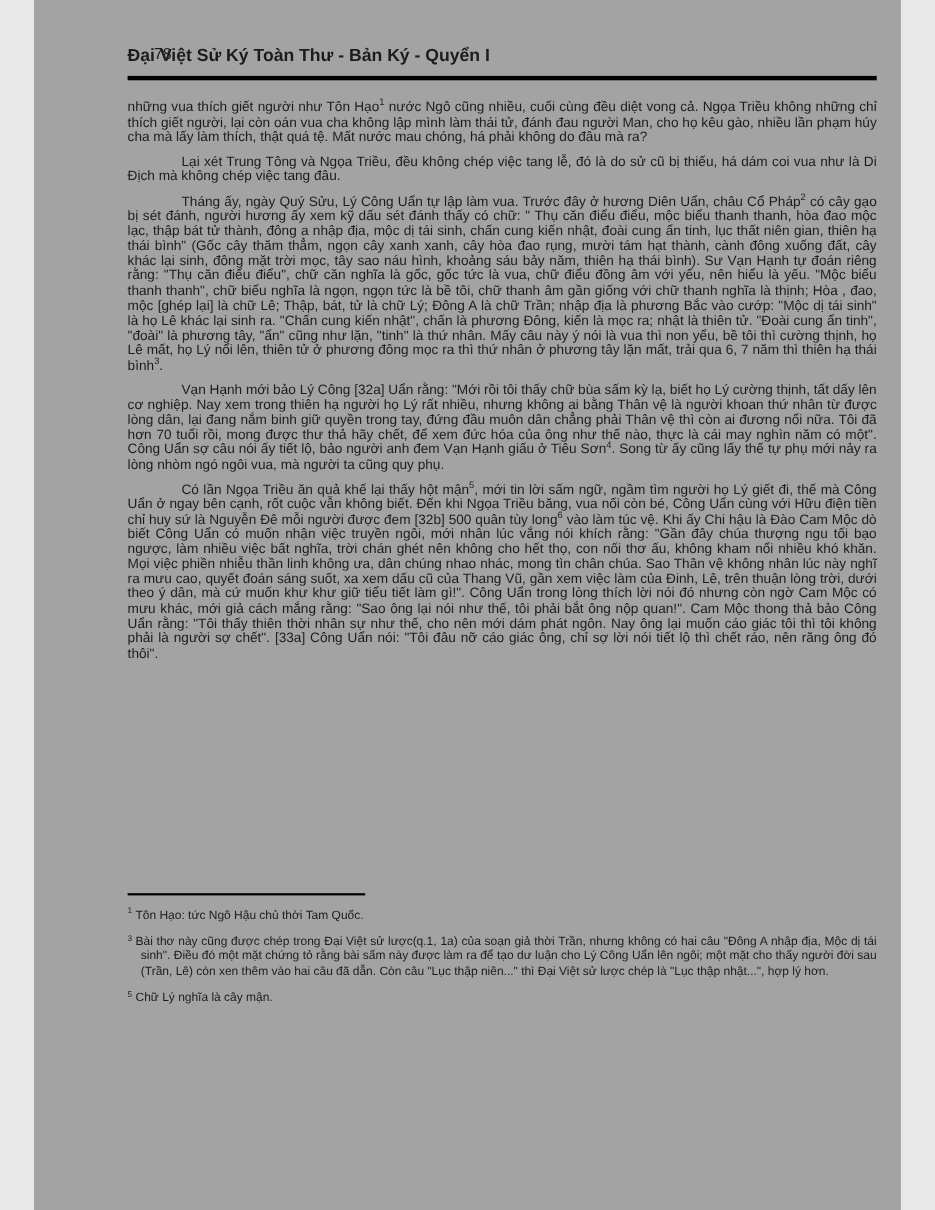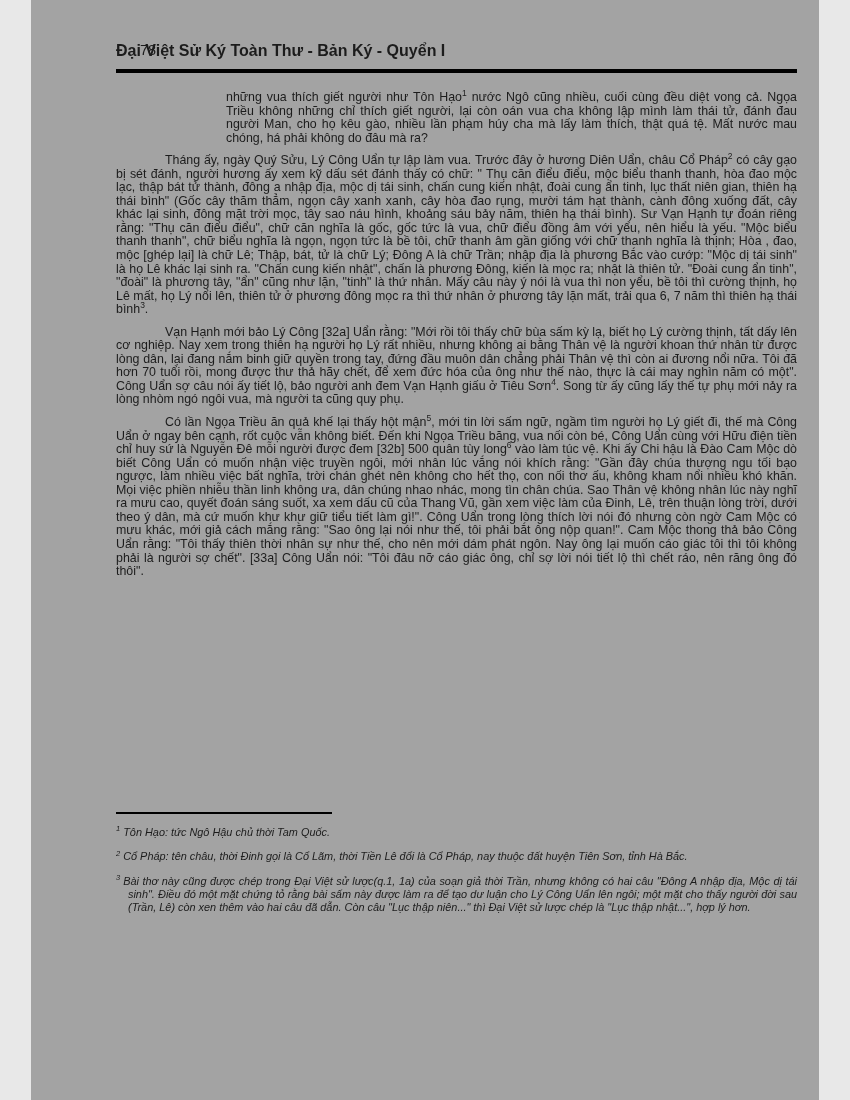--- a/index.html
+++ b/index.html
@@ -13,49 +13,50 @@
     overflow:hidden;
   }
   
   .header{position:absolute;top:42px;left:85px;width:680px;height:22px;}
   .page-num{position:absolute;left:24px;top:0;font-size:14.5px;}
   .doc-title{position:absolute;left:0;right:0;top:0;text-align:left;font-size:16px;font-weight:bold;}
   .header-rule{position:absolute;top:69px;left:85px;width:681px;height:4px;background:#000;}
   
   .content{position:absolute;top:91px;left:85px;width:681px;font-size:12.4px;line-height:13.55px;text-align:justify;}
   .content p{margin:0 0 9px 0;text-indent:49px;}
-  .content p.quote{margin-left:110px;text-indent:0;}
+  .content p.quote{text-indent:0;}
   .content sup{font-size:8.5px;line-height:0;vertical-align:super;}
   .content b{font-weight:normal;}
   
   .footnotes{position:absolute;top:812px;left:85px;width:681px;}
   .fn-rule{width:216px;height:2px;background:#000;}
-  .footnote{margin-top:11.5px;font-size:10.9px;line-height:13.2px;text-align:justify;padding-left:12px;text-indent:-12px;font-style:italic;}
+  .footnote{margin-top:11.5px;font-size:10.9px;line-height:13.2px;text-align:justify;padding-left:12px;text-indent:-12px;}
   .footnote sup{font-size:7.5px;line-height:0;vertical-align:super;margin-right:3px;}
 </style>
 </head>
 <body>
 
 <div class="page">
 
   <div class="header">
     <span class="page-num">78</span>
     <span class="doc-title">Đại Việt Sử Ký Toàn Thư - Bản Ký - Quyển I</span>
   </div>
   <div class="header-rule"></div>
 
   <div class="content" id="content">
       <p class="quote">những vua thích giết người như Tôn Hạo<sup>1</sup> nước Ngô cũng nhiều, cuối cùng đều diệt vong cả. Ngọa Triều không những chỉ thích giết người, lại còn oán vua cha không lập mình làm thái tử, đánh đau người Man, cho họ kêu gào, nhiều lần phạm húy cha mà lấy làm thích, thật quá tệ. Mất nước mau chóng, há phải không do đâu mà ra?</p>
+      <p class="">Lại xét Trung Tông và Ngọa Triều, đều không chép việc tang lễ, đó là do sử cũ bị thiếu, há dám coi vua như là Di Địch mà không chép việc tang đâu.</p>
       <p class="">Tháng ấy, ngày Quý Sửu, Lý Công Uẩn tự lập làm vua. Trước đây ở hương Diên Uẩn, châu Cổ Pháp<sup>2</sup> có cây gạo bị sét đánh, người hương ấy xem kỹ dấu sét đánh thấy có chữ: " Thụ căn điểu điểu, mộc biểu thanh thanh, hòa đao mộc lạc, thập bát tử thành, đông a nhập địa, mộc dị tái sinh, chấn cung kiến nhật, đoài cung ẩn tinh, lục thất niên gian, thiên hạ thái bình" (Gốc cây thăm thẳm, ngọn cây xanh xanh, cây hòa đao rụng, mười tám hạt thành, cành đông xuống đất, cây khác lại sinh, đông mặt trời mọc, tây sao náu hình, khoảng sáu bảy năm, thiên hạ thái bình).  Sư Vạn Hạnh tự đoán riêng rằng: "Thụ căn điểu điểu", chữ căn nghĩa là gốc, gốc tức là vua, chữ điểu đồng âm với yểu, nên hiểu là yếu. "Mộc biểu thanh thanh", chữ biểu nghĩa là ngọn, ngọn tức là bề tôi, chữ thanh âm gần giống với chữ thanh nghĩa là thịnh; Hòa , đao, mộc [ghép lại] là chữ Lê; Thập, bát, tử là chữ Lý; Đông A là chữ Trần; nhập địa là phương Bắc vào cướp: "Mộc dị tái sinh" là họ Lê khác lại sinh ra. "Chấn cung kiến nhật", chấn là phương Đông, kiến là mọc ra; nhật là thiên tử. "Đoài cung ẩn tinh", "đoài" là phương tây, "ẩn" cũng như lặn, "tinh" là thứ nhân. Mấy câu này ý nói là vua thì non yểu, bề tôi thì cường thịnh, họ Lê mất, họ Lý nổi lên, thiên tử ở phương đông mọc ra thì thứ nhân ở phương tây lặn mất, trải qua 6, 7 năm thì thiên hạ thái bình<sup>3</sup>.</p>
       <p class="">Vạn Hạnh mới bảo Lý Công [32a] Uẩn rằng: "Mới rồi tôi thấy chữ bùa sấm kỳ lạ, biết họ Lý cường thịnh, tất dấy lên cơ nghiệp. Nay xem trong thiên hạ người họ Lý rất nhiều, nhưng không ai bằng Thân vệ là người khoan thứ nhân từ được lòng dân, lại đang nắm binh giữ quyền trong tay, đứng đầu muôn dân chẳng phải Thân vệ thì còn ai đương nổi nữa. Tôi đã hơn 70 tuổi rồi, mong được thư thả hãy chết, để xem đức hóa của ông như thế nào, thực là cái may nghìn năm có một". Công Uẩn sợ câu nói ấy tiết lộ, bảo người anh đem Vạn Hạnh giấu ở Tiêu Sơn<sup>4</sup>. Song từ ấy cũng lấy thế tự phụ mới nảy ra lòng nhòm ngó ngôi vua, mà người ta cũng quy phụ.</p>
       <p class="">Có lần Ngọa Triều ăn quả khế lại thấy hột mận<sup>5</sup>, mới tin lời sấm ngữ, ngầm tìm người họ Lý giết đi, thế mà Công Uẩn ở ngay bên cạnh, rốt cuộc vẫn không biết. Đến khi Ngọa Triều băng, vua nối còn bé, Công Uẩn cùng với Hữu điện tiền chỉ huy sứ là Nguyễn Đê mỗi người được đem [32b] 500 quân tùy long<sup>6</sup> vào làm túc vệ. Khi ấy Chi hậu là Đào Cam Mộc dò biết Công Uẩn có muốn nhận việc truyền ngôi, mới nhân lúc vắng nói khích rằng: "Gần đây chúa thượng ngu tối bạo ngược, làm nhiều việc bất nghĩa, trời chán ghét nên không cho hết thọ, con nối thơ ấu, không kham nổi nhiều khó khăn. Mọi việc phiền nhiễu thần linh không ưa, dân chúng nhao nhác, mong tìn chân chúa. Sao Thân vệ không nhân lúc này nghĩ ra mưu cao, quyết đoán sáng suốt, xa xem dấu cũ của Thang Vũ, gần xem việc làm của Đinh, Lê, trên thuận lòng trời, dưới theo ý dân, mà cứ muốn khư khư giữ tiểu tiết làm gì!". Công Uẩn trong lòng thích lời nói đó nhưng còn ngờ Cam Mộc có mưu khác, mới giả cách mắng rằng: "Sao ông lại nói như thế, tôi phải bắt ông nộp quan!". Cam Mộc thong thả bảo Công Uẩn rằng: "Tôi thấy thiên thời nhân sự như thế, cho nên mới dám phát ngôn. Nay ông lại muốn cáo giác tôi thì tôi không phải là người sợ chết". <b>[33a]</b> Công Uẩn nói: "Tôi đâu nỡ cáo giác ông, chỉ sợ lời nói tiết lộ thì chết ráo, nên răng ông đó thôi".</p>
     </div>
 
   <div class="footnotes">
     <div class="fn-rule"></div>
     <div id="footnote-list">
         <div class="footnote"><sup>1</sup>Tôn Hạo: tức Ngô Hậu chủ thời Tam Quốc.</div>
-        <div class="footnote"><sup>2</sup>Cổ Pháp: tên châu, thời Đinh gọi là Cổ Lãm, thời Tiền Lê đổi là Cổ Pháp, nay thuộc đất huyện Tiên Sơn, tỉnh Hà Bắc.</div>
         <div class="footnote"><sup>3</sup>Bài thơ này cũng được chép trong Đại Việt sử lược(q.1, 1a) của soạn giả thời Trần, nhưng không có hai câu "Đông A nhập địa, Mộc dị tái sinh". Điều đó một mặt chứng tỏ rằng bài sấm này được làm ra để tạo dư luận cho Lý Công Uẩn lên ngôi; một mặt cho thấy người đời sau (Trần, Lê) còn xen thêm vào hai câu đã dẫn. Còn câu "Lục thập niên..." thì Đại Việt sử lược chép là "Lục thập nhật...", hợp lý hơn.</div>
+        <div class="footnote"><sup>5</sup>Chữ Lý nghĩa là cây mận.</div>
       </div>
   </div>
 
 </div>
 
 </body></html>

